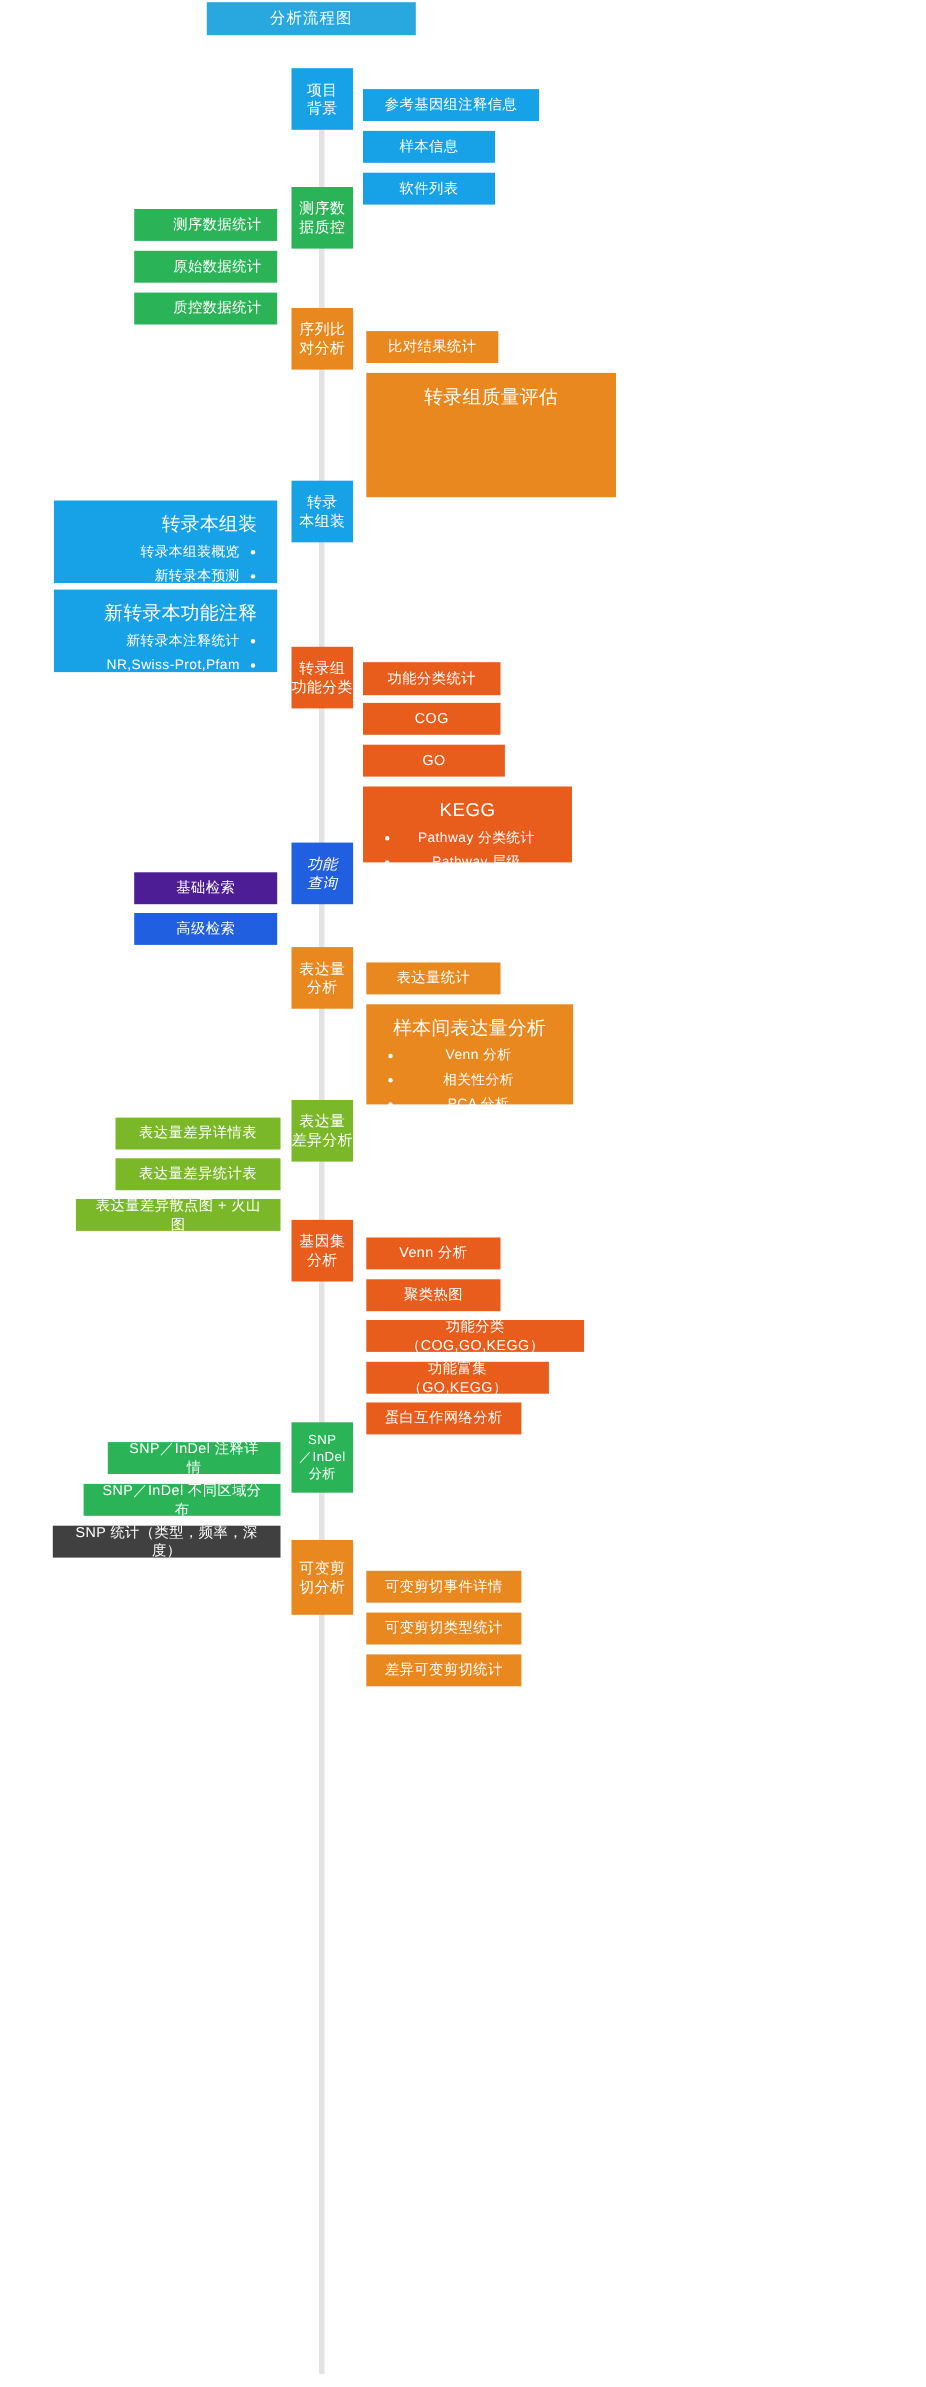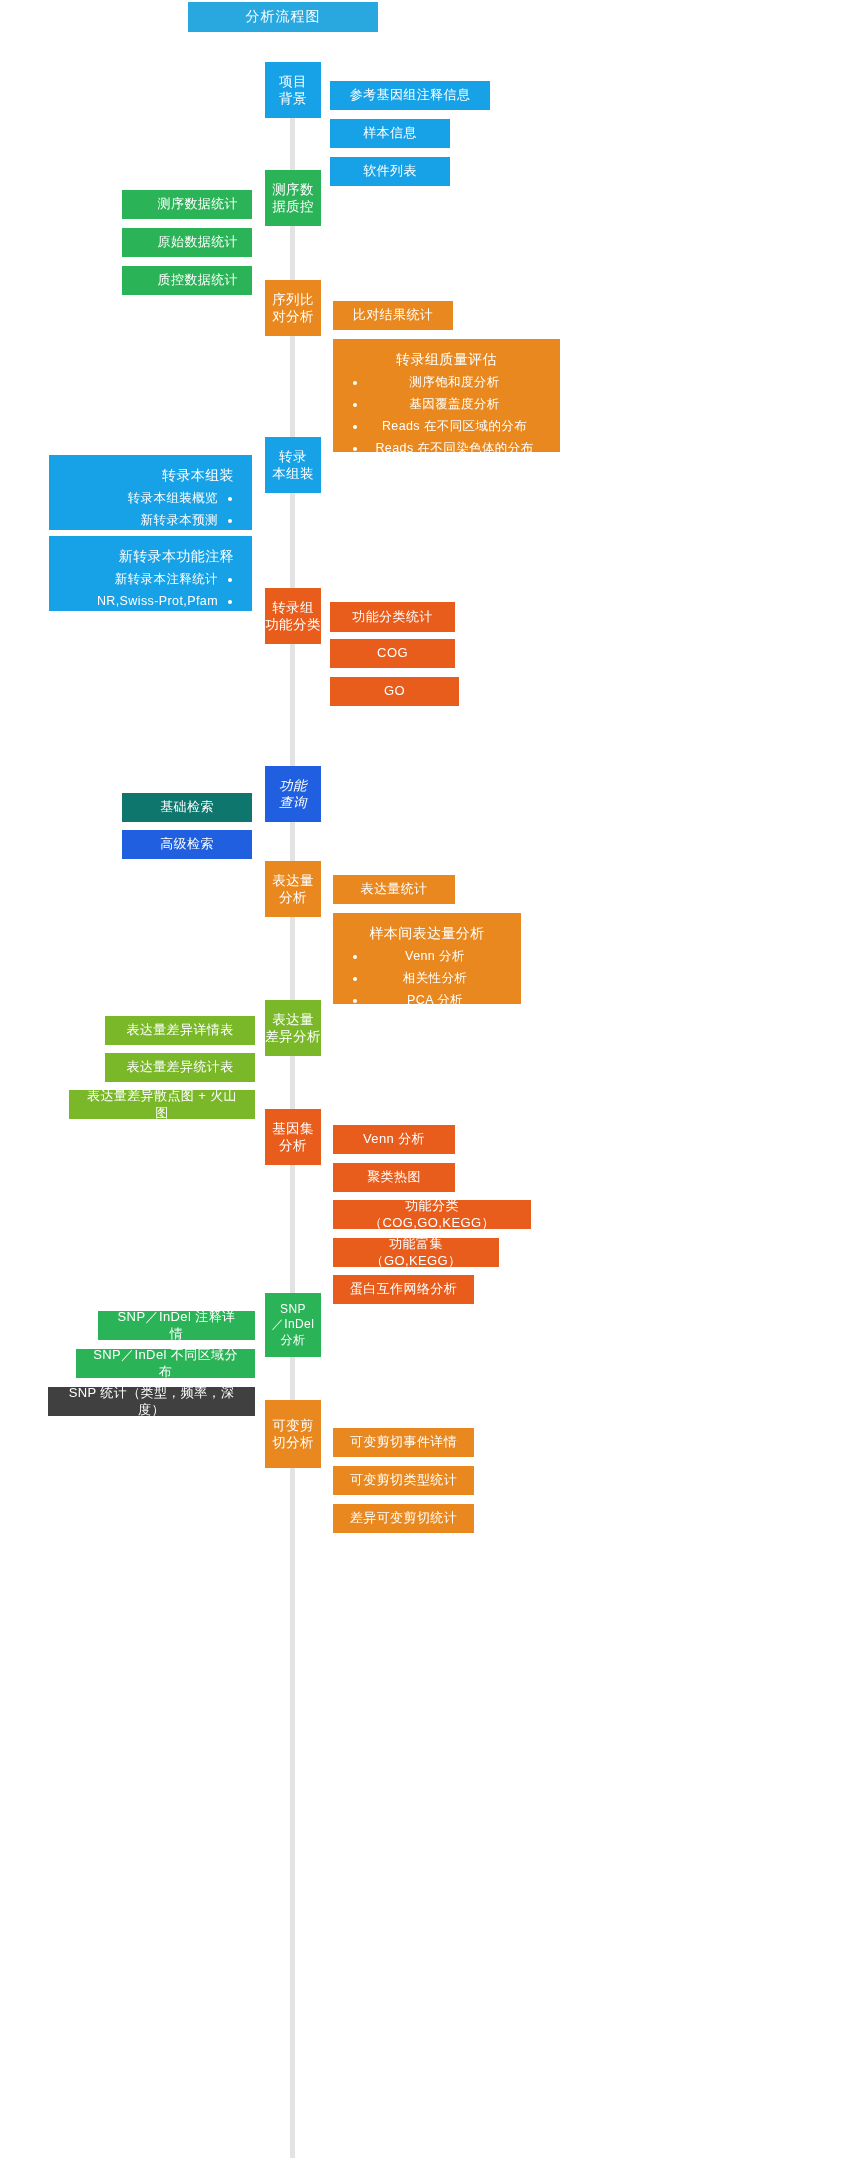--- a/index.html
+++ b/index.html
@@ -58,21 +58,21 @@
   
   .listbox {
     display: block;
     padding: 13px 18px 13px 18px;
     font-size: 12.5px;
     line-height: 1.05;
   }
   .listbox .lb-title {
     display: block;
     margin-bottom: 9px;
-    font-size: 14px;
+    font-size: 17px;
   }
   .listbox ul {
     list-style: none;
     margin: 0;
     padding: 0;
   }
   .listbox li {
     position: relative;
     padding-left: 16px;
     margin-bottom: 9px;
@@ -143,26 +143,20 @@
   <div class="node detail left" style="left:122px;top:228px;width:130px;height:29px;background:#2bb357;">原始数据统计</div>
   <div class="node detail left" style="left:122px;top:266px;width:130px;height:29px;background:#2bb357;">质控数据统计</div>
 
   <div class="node stage" style="top:280px;height:56px;background:#e8881f;">
     <span>序列比</span>
     <span>对分析</span>
   </div>
   <div class="node detail simple" style="left:333px;top:301px;width:120px;height:29px;background:#e8881f;">比对结果统计</div>
   <div class="node listbox" style="left:333px;top:339px;width:227px;height:113px;background:#e8881f;">
     <span class="lb-title">转录组质量评估</span>
-    <ul>
-      <li>测序饱和度分析</li>
-      <li>基因覆盖度分析</li>
-      <li>Reads 在不同区域的分布</li>
-      <li>Reads 在不同染色体的分布</li>
-    </ul>
   </div>
 
   <div class="node stage" style="top:437px;height:56px;background:#17a2e8;">
     <span>转录</span>
     <span>本组装</span>
   </div>
   <div class="node listbox rtl" style="left:49px;top:455px;width:203px;height:75px;background:#17a2e8;">
     <span class="lb-title">转录本组装</span>
     <ul>
       <li>转录本组装概览</li>
@@ -177,26 +171,33 @@
     </ul>
   </div>
 
   <div class="node stage" style="top:588px;height:56px;background:#e85c1c;">
     <span>转录组</span>
     <span>功能分类</span>
   </div>
   <div class="node detail simple" style="left:330px;top:602px;width:125px;height:30px;background:#e85c1c;">功能分类统计</div>
   <div class="node detail simple" style="left:330px;top:639px;width:125px;height:29px;background:#e85c1c;">COG</div>
   <div class="node detail simple" style="left:330px;top:677px;width:129px;height:29px;background:#e85c1c;">GO</div>
+  <div class="node listbox" style="left:330px;top:715px;width:190px;height:69px;background:#e85c1c;">
+    <span class="lb-title">KEGG</span>
+    <ul>
+      <li>Pathway 分类统计</li>
+      <li>Pathway 层级</li>
+    </ul>
+  </div>
 
   <div class="node stage" style="top:766px;height:56px;background:#1f5fe0;font-style:italic;">
     <span>功能</span>
     <span>查询</span>
   </div>
-  <div class="node detail simple" style="left:122px;top:793px;width:130px;height:29px;background:#0f766e;">基础检索</div>
+  <div class="node detail simple" style="left:122px;top:793px;width:130px;height:29px;background:#4c1d95;">基础检索</div>
   <div class="node detail simple" style="left:122px;top:830px;width:130px;height:29px;background:#1f5fe0;">高级检索</div>
 
   <div class="node stage" style="top:861px;height:56px;background:#e8881f;">
     <span>表达量</span>
     <span>分析</span>
   </div>
   <div class="node detail simple" style="left:333px;top:875px;width:122px;height:29px;background:#e8881f;">表达量统计</div>
   <div class="node listbox" style="left:333px;top:913px;width:188px;height:91px;background:#e8881f;">
     <span class="lb-title">样本间表达量分析</span>
     <ul>

